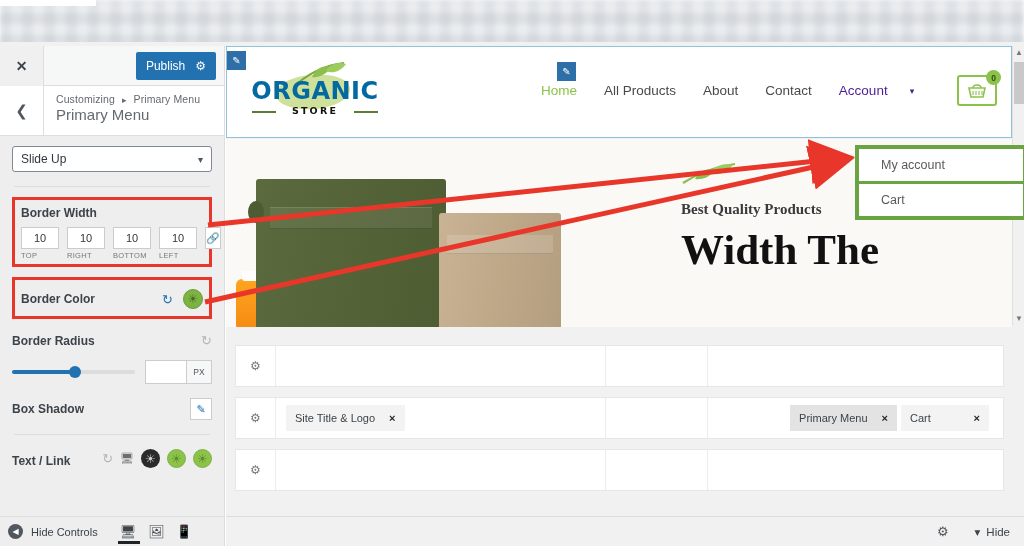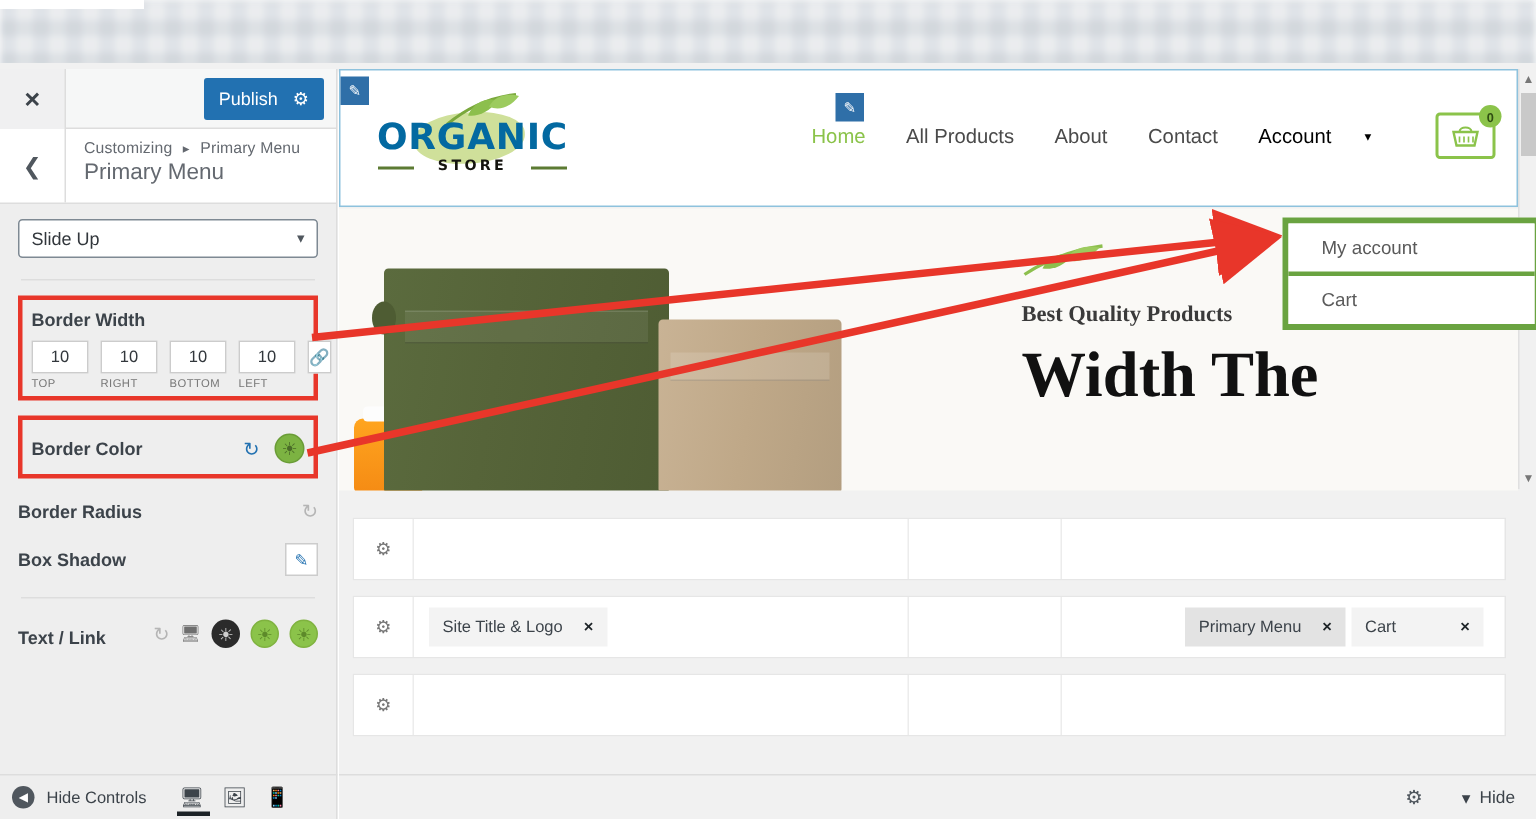--- a/index.html
+++ b/index.html
@@ -172,21 +172,21 @@
     color:#14130f; letter-spacing:2.2px;
   }
   .logo-rule-l, .logo-rule-r {
     position:absolute; top:50px; height:1.5px; background:#5c7b33; width:24px;
   }
   .logo-rule-l { left:2px; } .logo-rule-r { left:104px; }
 
   .nav { position:absolute; left:314px; top:36px; display:flex; align-items:center; gap:27px;}
   .nav a { font-size:13.5px; color:#4a4a4a; text-decoration:none; }
   .nav a.active { color:#8bc34a; }
-  .nav a.acct { color:#000000; display:flex; align-items:center; gap:22px;text-align:right;}
+  .nav a.acct { color:#4c1d95; display:flex; align-items:center; gap:22px;text-align:right;}
   .nav .caret { font-size:9px; }
 
   .cart-box {
     position:absolute; left:730px; top:28px; width:40px; height:31px;
     border:2px solid #8bc34a; border-radius:3px;
     display:flex; align-items:center; justify-content:center;
   }
   .cart-badge {
     position:absolute; right:-6px; top:-7px; width:15px; height:15px; border-radius:50%;
     background:#8bc34a; color:#2f4d12; font-size:8.5px; font-weight:700;
@@ -361,20 +361,30 @@
               <span class="g">☀</span>
             </span>
           </div>
         </div>
       </div>
 
       <div class="row-label">
         <div class="t">Border Radius</div>
         <span class="reset-ico grey">↻</span>
       </div>
+      <div class="slider-row">
+        <div class="slider-track">
+          <div class="slider-fill"></div>
+          <div class="slider-thumb"></div>
+        </div>
+        <div class="num-wrap">
+          <div class="num-input"></div>
+          <div class="num-unit">PX</div>
+        </div>
+      </div>
 
       <div class="row-label">
         <div class="t">Box Shadow</div>
         <span class="pencil-btn">✎</span>
       </div>
 
       <div class="sb-divider"></div>
 
 
       <div class="tl-row">

